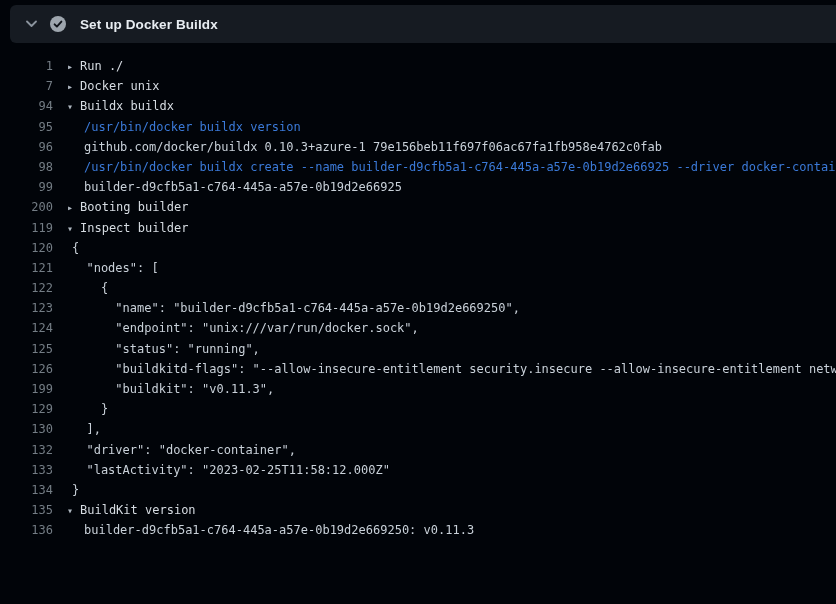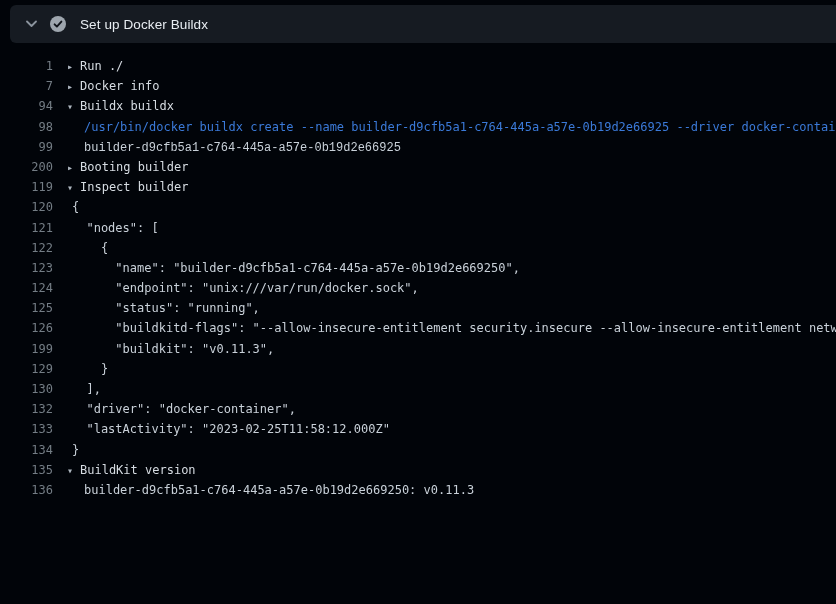--- a/index.html
+++ b/index.html
@@ -11,21 +11,21 @@
   body{
     width:836px;height:604px;overflow:hidden;background:var(--page-bg);
     font-family:"Liberation Sans",sans-serif;
   }
   .step-header{
     margin:5px 0 0 10px;height:38px;background:var(--header-bg);
     border-radius:6px 0 0 6px;display:flex;align-items:center;cursor:pointer;
   }
   .chev{width:11px;margin-left:16px;display:flex;align-items:center;justify-content:center}
   .status{width:16px;height:16px;margin-left:13px}
-  .step-title{margin-left:14px;color:var(--title);font-size:13.5px;font-weight:400;letter-spacing:.1px}
+  .step-title{margin-left:14px;color:var(--title);font-size:13.5px;font-weight:700;letter-spacing:.1px}
   .log{padding-top:13px;font-family:"DejaVu Sans Mono","Liberation Mono",monospace;font-size:12px}
   .row{display:flex;height:20.2px;line-height:20.2px;white-space:pre;overflow:hidden}
   .row.grp{cursor:pointer}
   .ln{flex:none;width:53px;text-align:right;color:var(--ln);text-decoration:none;cursor:pointer}
   .content{flex:1;padding-left:19px;white-space:pre;overflow:hidden}
   .caret{display:inline-block;width:13px;margin-left:-5px;font-size:10px;color:var(--caret)}
   .t-group{color:var(--group)}
   .t-command{color:var(--cmd)}
   .t-output,.t-json{color:var(--out)}
 </style>
@@ -42,24 +42,26 @@
     <svg width="16" height="16" viewBox="0 0 16 16">
       <circle cx="8" cy="8" r="8" fill="#9ea6ae"></circle>
       <path d="M4.6 8.3 L6.9 10.6 L11.4 5.6" fill="none" stroke="#10141a" stroke-width="1.9" stroke-linecap="round" stroke-linejoin="round"></path>
     </svg>
   </span>
   <span class="step-title">Set up Docker Buildx</span>
 </div>
 
 <div class="log">
     <div class="row grp"><a class="ln">1</a><div class="content"><span class="caret">▸</span><span class="t-group">Run ./</span></div></div>
-    <div class="row grp"><a class="ln">7</a><div class="content"><span class="caret">▸</span><span class="t-group">Docker info</span></div></div>
+    <div class="row grp"><a class="ln">7</a><div class="content"><span class="caret">▸</span><span class="t-group">Docker unix</span></div></div>
     <div class="row grp"><a class="ln">94</a><div class="content"><span class="caret">▾</span><span class="t-group">Buildx buildx</span></div></div>
+    <div class="row"><a class="ln">95</a><div class="content"><span class="t-command" style="padding-left: 12px;">/usr/bin/docker buildx version</span></div></div>
+    <div class="row"><a class="ln">96</a><div class="content"><span class="t-output" style="padding-left: 12px;">github.com/docker/buildx 0.10.3+azure-1 79e156beb11f697f06ac67fa1fb958e4762c0fab</span></div></div>
     <div class="row"><a class="ln">98</a><div class="content"><span class="t-command" style="padding-left: 12px;">/usr/bin/docker buildx create --name builder-d9cfb5a1-c764-445a-a57e-0b19d2e66925 --driver docker-container</span></div></div>
-    <div class="row"><a class="ln">99</a><div class="content"><span class="t-output" style="padding-left: 12px; font-family: Liberation Mono, monospace;">builder-d9cfb5a1-c764-445a-a57e-0b19d2e66925</span></div></div>
+    <div class="row"><a class="ln">99</a><div class="content"><span class="t-output" style="padding-left: 12px;">builder-d9cfb5a1-c764-445a-a57e-0b19d2e66925</span></div></div>
     <div class="row grp"><a class="ln">200</a><div class="content"><span class="caret">▸</span><span class="t-group">Booting builder</span></div></div>
     <div class="row grp"><a class="ln">119</a><div class="content"><span class="caret">▾</span><span class="t-group">Inspect builder</span></div></div>
     <div class="row"><a class="ln">120</a><div class="content"><span class="t-json">{</span></div></div>
     <div class="row"><a class="ln">121</a><div class="content"><span class="t-json">  "nodes": [</span></div></div>
     <div class="row"><a class="ln">122</a><div class="content"><span class="t-json">    {</span></div></div>
     <div class="row"><a class="ln">123</a><div class="content"><span class="t-json">      "name": "builder-d9cfb5a1-c764-445a-a57e-0b19d2e669250",</span></div></div>
     <div class="row"><a class="ln">124</a><div class="content"><span class="t-json">      "endpoint": "unix:///var/run/docker.sock",</span></div></div>
     <div class="row"><a class="ln">125</a><div class="content"><span class="t-json">      "status": "running",</span></div></div>
     <div class="row"><a class="ln">126</a><div class="content"><span class="t-json">      "buildkitd-flags": "--allow-insecure-entitlement security.insecure --allow-insecure-entitlement network.host",</span></div></div>
     <div class="row"><a class="ln">199</a><div class="content"><span class="t-json">      "buildkit": "v0.11.3",</span></div></div>

